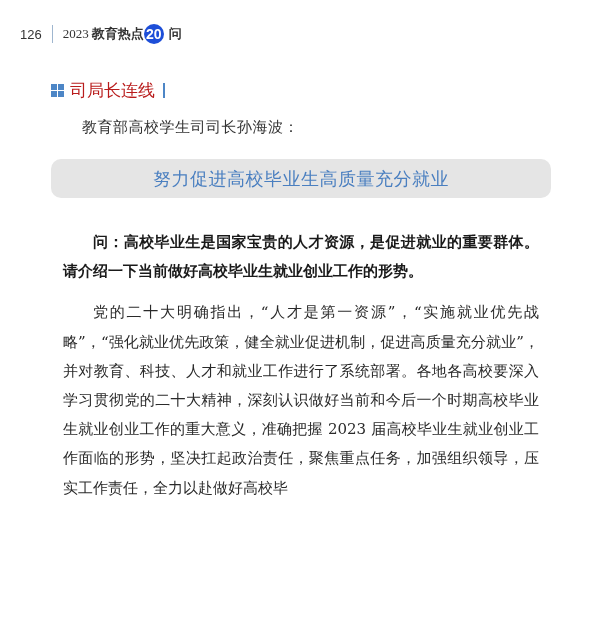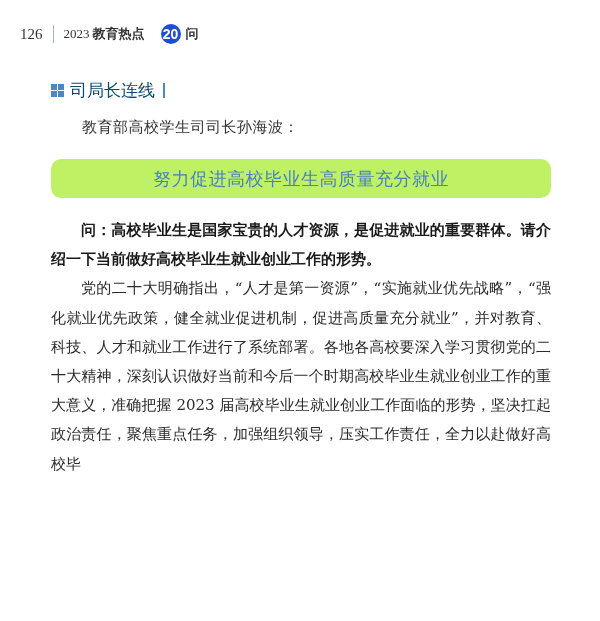--- a/index.html
+++ b/index.html
@@ -19,34 +19,34 @@
       position: absolute;
       left: 20px;
       top: 22px;
       height: 24px;
       display: flex;
       align-items: center;
       font-size: 14px;
       color: #333333;
     }
     .page-number {
-      font-family: Liberation Serif, serif;
-      font-size: 15px;
+      font-family: Liberation Sans, sans-serif;
+      font-size: 13px;
       margin-right: 10px;
     }
     .header-divider {
       width: 1px;
       height: 18px;
       background: #9fb6cf;
       margin-right: 10px;
     }
     .header-title {
       font-size: 13px;
       font-weight: bold;
-      margin-right: 16px;
+      margin-right: 0;
     }
     .header-year {
       font-family: "Liberation Serif", serif;
       font-weight: normal;
       margin-right: 3px;
     }
     .number-badge {
       width: 20px;
       height: 20px;
       border-radius: 50%;
@@ -66,21 +66,21 @@
     }
 
     .section-label {
       position: absolute;
       left: 51px;
       top: 79px;
       display: flex;
       align-items: center;
       font-family: "DejaVu Sans", "Liberation Sans", sans-serif;
       font-size: 17px;
-      color: #0c4a6e;
+      color: #b91c1c;
     }
     .grid-icon {
       width: 13px;
       height: 13px;
       display: grid;
       grid-template-columns: 6px 6px;
       grid-template-rows: 6px 6px;
       gap: 1px;
       margin-right: 6px;
     }
@@ -103,21 +103,21 @@
       color: #333333;
       letter-spacing: 0.5px;
     }
 
     .title-banner {
       position: absolute;
       left: 51px;
       top: 159px;
       width: 500px;
       height: 39px;
-      background: #bef264;
+      background: #e5e5e5;
       border-radius: 10px;
       display: flex;
       align-items: center;
       justify-content: center;
     }
     .title-text {
       font-family: "DejaVu Sans", "Liberation Sans", sans-serif;
       font-size: 18px;
       color: #4a7fc0;
       letter-spacing: 0.5px;
@@ -127,21 +127,21 @@
       position: absolute;
       left: 51px;
       top: 216px;
       width: 500px;
       font-size: 15px;
       line-height: 29.2px;
       color: #2a2a2a;
       text-align: justify;
     }
     .body-text p {
-      margin: 0;
+      margin: 12px;
       text-indent: 2em;
     }
     .question {
       font-weight: bold;
       color: #1a1a1a;
     }
     .speaker {
       font-weight: bold;
     }
   </style>

